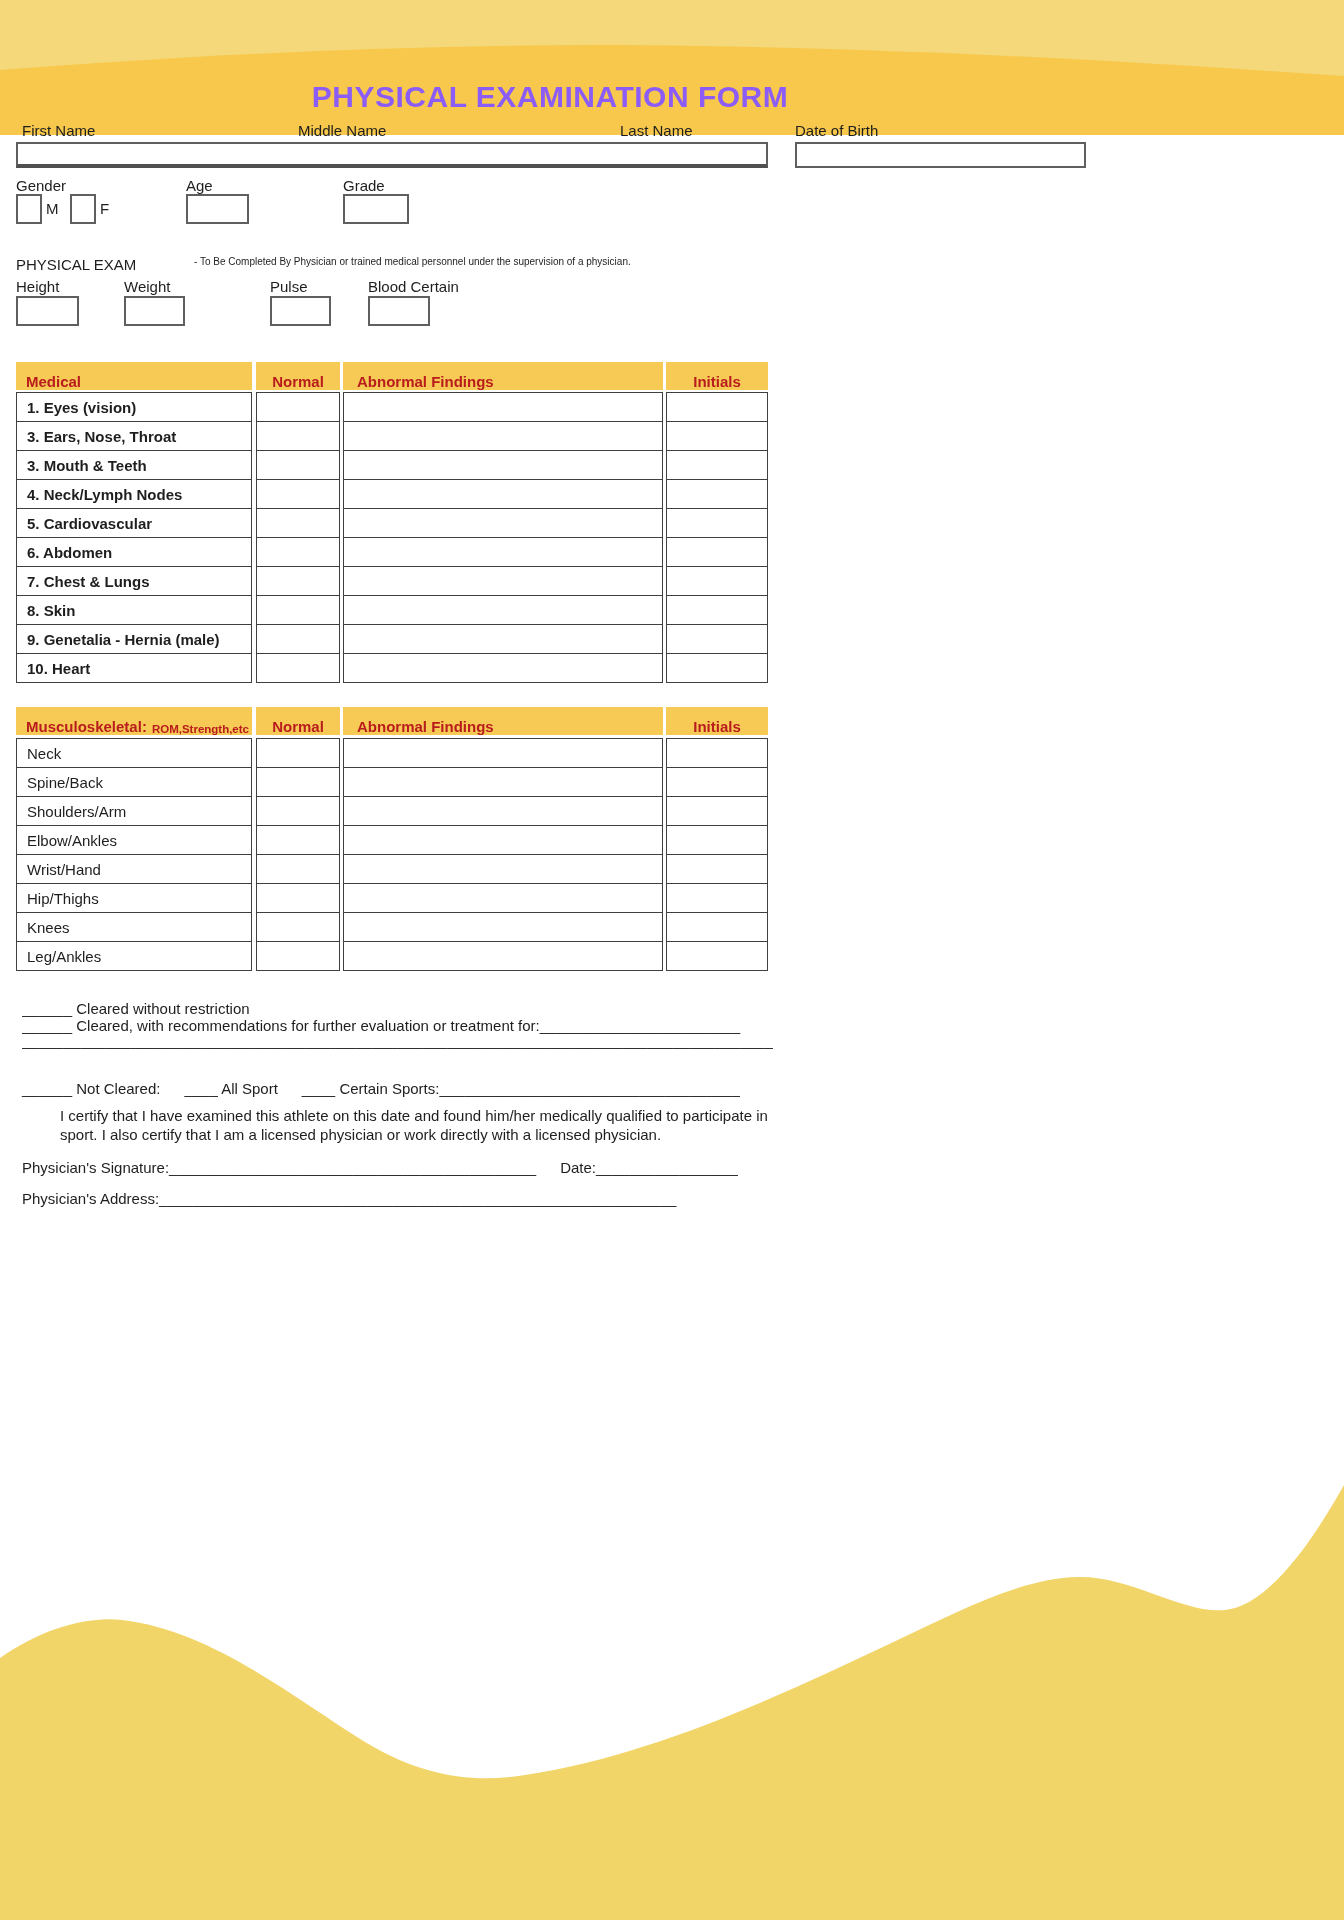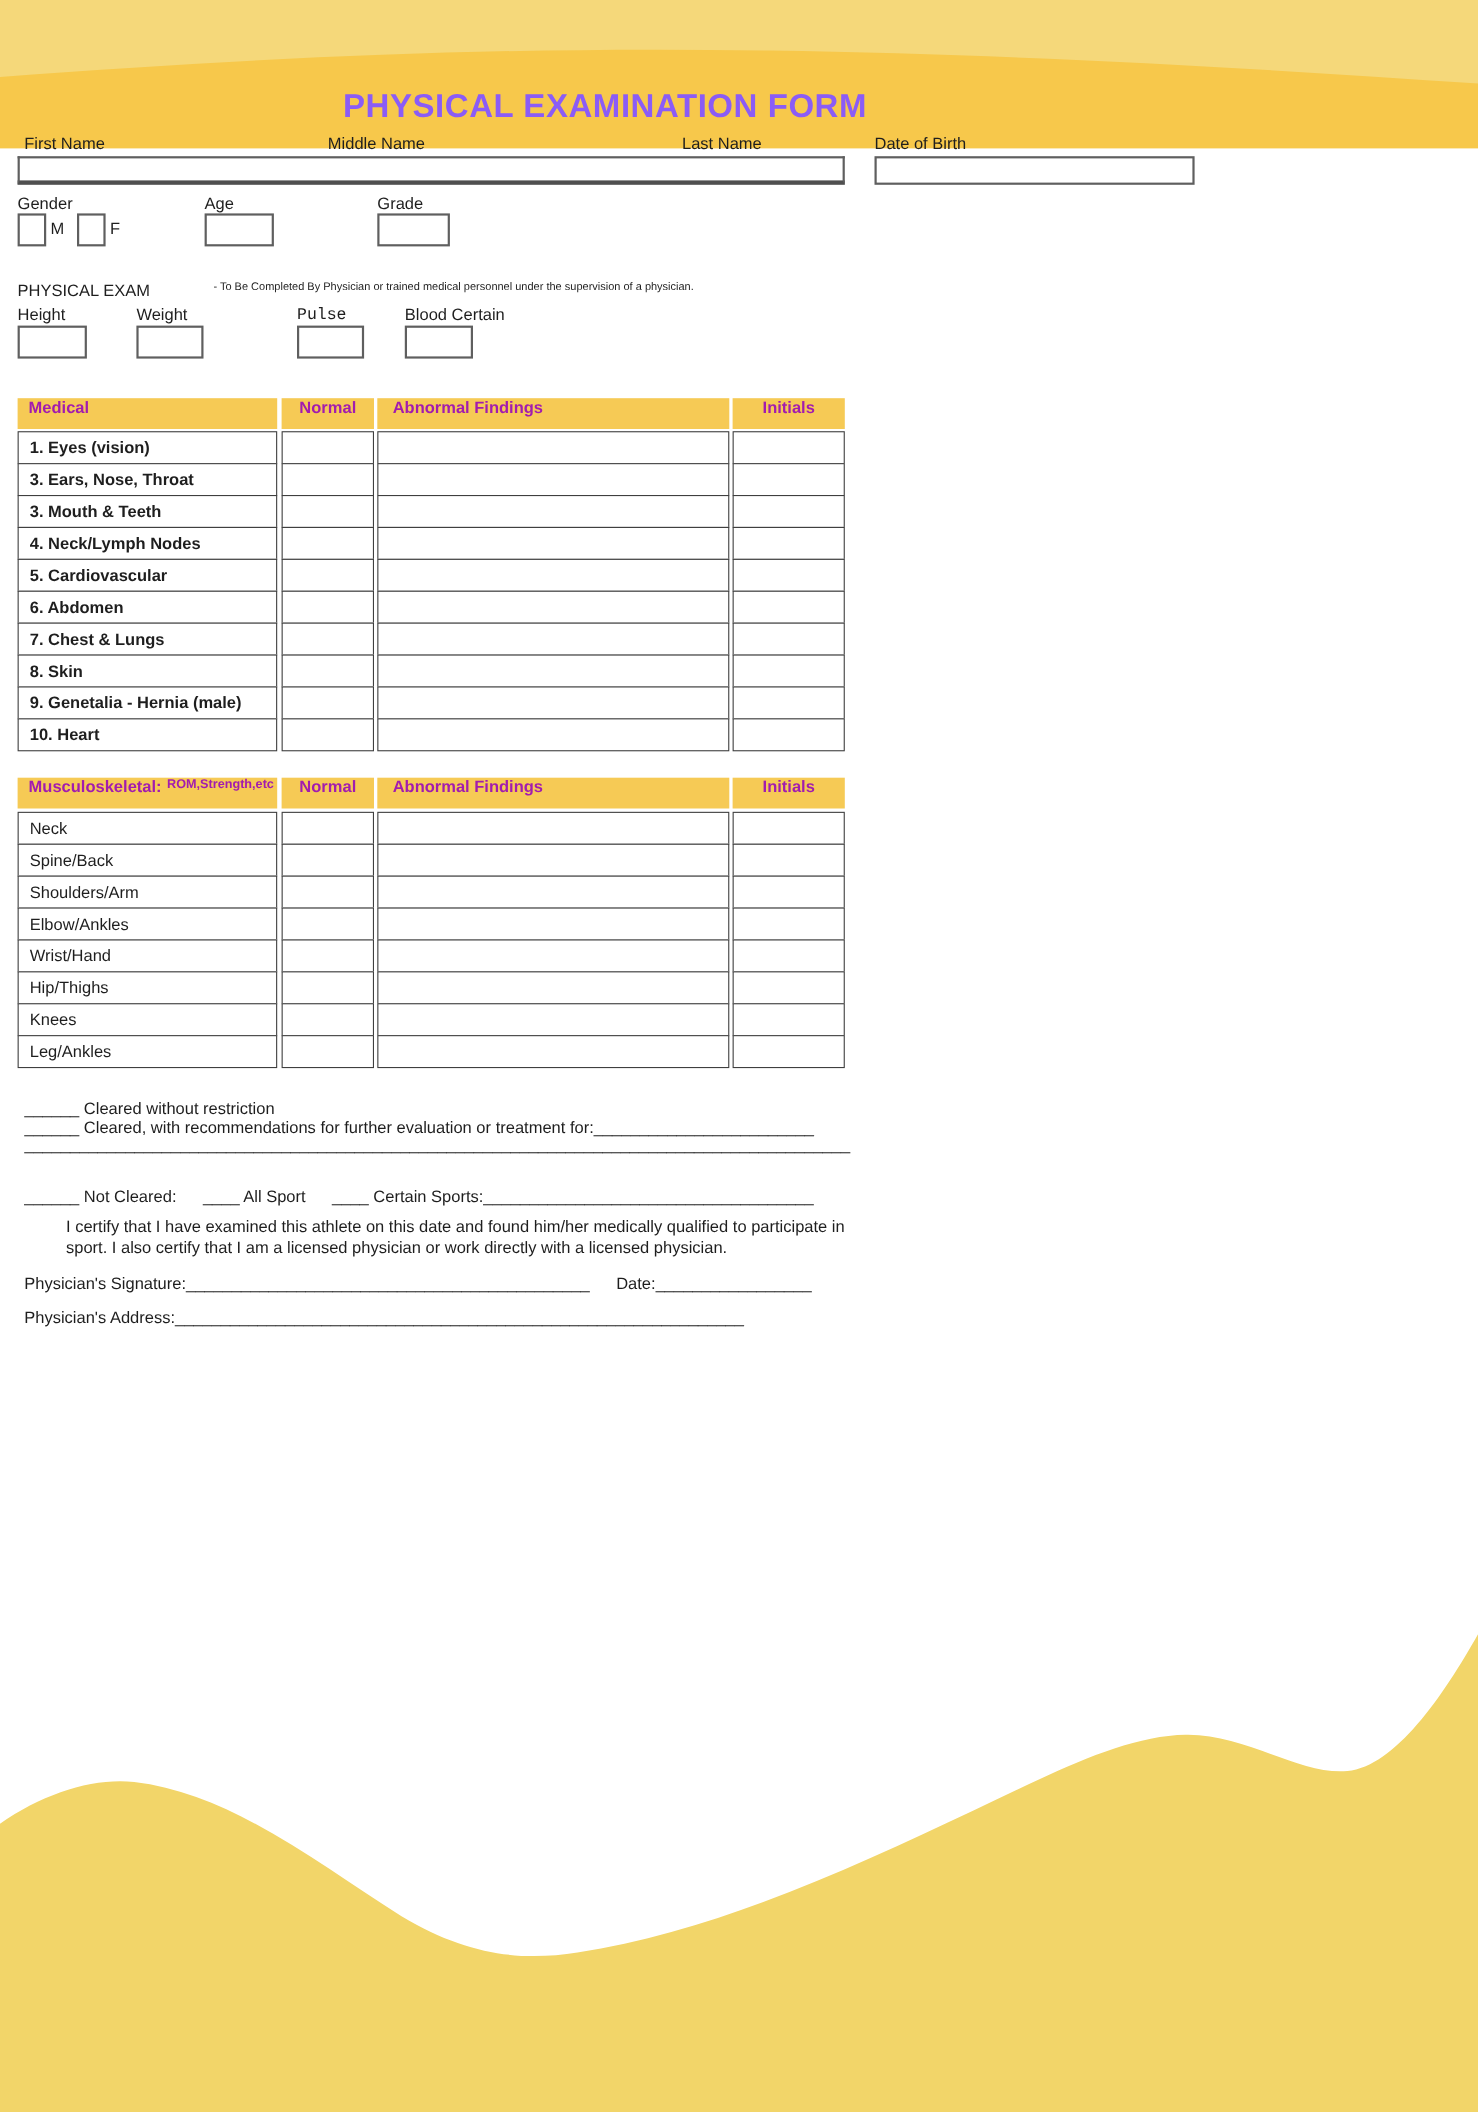--- a/index.html
+++ b/index.html
@@ -15,21 +15,21 @@
   html,body{background:#ffffff;}
   body{font-family:"Liberation Sans","DejaVu Sans",sans-serif;color:var(--c-text);}
   .page{position:relative;width:1344px;height:1920px;background:#fff;overflow:hidden;}
   .abs{position:absolute;}
   .label{font-size:15px;color:var(--c-text);white-space:nowrap;}
   .box{position:absolute;border:2px solid var(--c-box);background:#fff;}
   .title{font-size:30px;font-weight:800;letter-spacing:.5px;color:#8b5cf6;text-align:center;}
   .note{font-size:10px;margin-left:28px;}
   
   .ftable{position:absolute;width:752px;}
-  .hcell{position:absolute;top:0;height:28px;background:var(--c-thead);display:flex;align-items:flex-start;font-size:15px;font-weight:600;color:#a21caf;}
+  .hcell{position:absolute;top:0;height:28px;background:var(--c-thead);display:flex;align-items:flex-end;font-size:15px;font-weight:600;color:#b91c1c;}
   .hcell.first{padding-left:10px;}
   .hcell.pad{padding-left:14px;}
   .hcell.center{justify-content:center;}
   .hsub{font-size:11.5px;font-weight:600;margin-left:5px;}
   .colstack{position:absolute;}
   .cell{height:30px;border:1px solid var(--c-border);background:#fff;display:flex;align-items:center;}
   .cell + .cell{margin-top:-1px;}
   .cell.lbl{padding-left:10px;font-size:15px;white-space:nowrap;}
   .txt{font-size:15px;line-height:19px;color:var(--c-text);}
   .nowrap{white-space:nowrap;overflow:hidden;}
@@ -67,21 +67,21 @@
   <div class="box" style="left:186px;top:194px;width:63px;height:30px;"></div>
 
   <div class="abs label" style="left:343px;top:177px;">Grade</div>
   <div class="box" style="left:343px;top:194px;width:66px;height:30px;"></div>
 
   <div class="abs label" style="left:16px;top:256px;">PHYSICAL EXAM</div>
   <div class="abs note" style="left:166px;top:256px;">- To Be Completed By Physician or trained medical personnel under the supervision of a physician.</div>
 
   <div class="abs label" style="left:16px;top:278px;">Height</div>
   <div class="abs label" style="left:124px;top:278px;">Weight</div>
-  <div class="abs label" style="left:270px;top:278px;font-family:Liberation Mono, monospace;">Pulse</div>
+  <div class="abs label" style="left:270px;top:278px;">Pulse</div>
   <div class="abs label" style="left:368px;top:278px;">Blood Certain</div>
 
   <div class="box" style="left:16px;top:296px;width:63px;height:30px;"></div>
   <div class="box" style="left:124px;top:296px;width:61px;height:30px;"></div>
   <div class="box" style="left:270px;top:296px;width:61px;height:30px;"></div>
   <div class="box" style="left:368px;top:296px;width:62px;height:30px;"></div>
 
   <div class="ftable" style="left:16px;top:362px;height:330px;">
     <div class="hcell first" style="left:0;width:236px;">
         <span>Medical</span>

